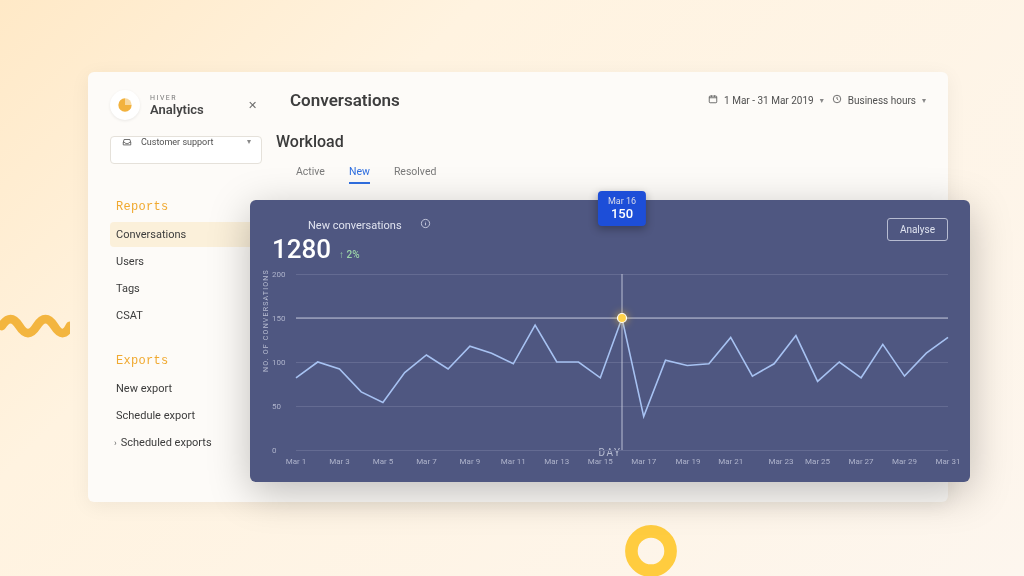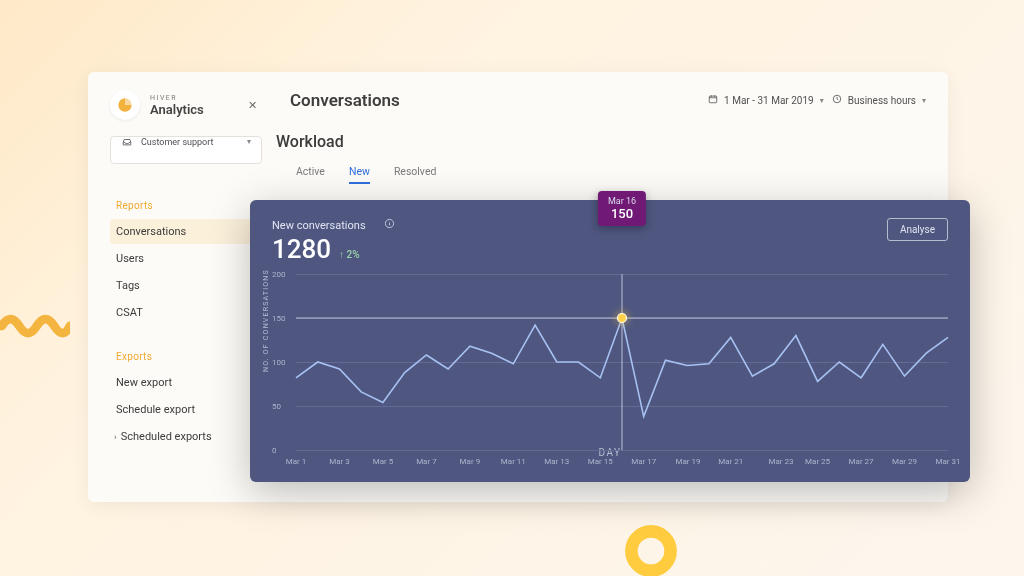--- a/index.html
+++ b/index.html
@@ -20,55 +20,55 @@
   .toolbar-item { font-size: 10px; color: #505050; display: flex; align-items: center; gap: 6px; cursor: pointer; }
   .toolbar-item .chev { font-size: 8px; color: #888; }
 
   .below-brand { margin-top: 16px; display: flex; }
   .left-col { width: 152px; flex-shrink: 0; }
   .select-box { height: 28px; background: #fff; border: 1px solid #e5e1da; border-radius: 4px; display: flex; align-items: flex-start; padding: 0 10px; font-size: 9px; color: #505050; cursor: pointer; }
   .select-box .tray { margin-right: 8px; font-size: 11px; color: #555; }
   .select-box .chev { margin-left: auto; font-size: 8px; color: #888; }
 
   .nav { margin-top: 36px; font-size: 11px; }
-  .nav-heading { color: #f0a930; letter-spacing: 0.3px; font-size: 10px; margin-bottom: 8px; padding-left: 6px; }
+  .nav-heading { color: #f0a930; letter-spacing: 0.3px; font-size: 12px; margin-bottom: 8px; padding-left: 6px; font-family: Liberation Mono, monospace; }
   .nav-item { padding: 6px 6px; color: #3c3c3c; cursor: pointer; border-radius: 4px; margin-bottom: 2px; display: flex; align-items: center; gap: 4px; }
   .nav-item.active { background: #fbf0da; }
   .nav-gap { height: 24px; }
   .nav-item .chevr { font-size: 9px; color: #666; margin-left: -2px; }
 
   .right-col { flex: 1; margin-left: 14px; }
   .section-title { font-size: 16px; color: #3b3b3b; font-weight: 500; margin-top: -4px; }
   .tabs { display: flex; gap: 24px; margin-top: 14px; font-size: 10.5px; padding-left: 20px; }
   .tab { color: #7a7a7a; padding-bottom: 4px; cursor: pointer; }
   .tab.active { color: #2f6fe0; border-bottom: 2px solid #2f6fe0; }
 
   
   .chart-card { position: absolute; top: 200px; left: 250px; width: 720px; height: 282px; background: #4f5781; border-radius: 6px; box-shadow: 0 10px 40px rgba(0,0,0,0.25); padding: 18px 22px 14px 22px; color: #e0e3ef; }
   .chart-head { display: flex; align-items: flex-start; }
-  .chart-head-left .ctitle { font-size: 11px; display: flex; align-items: center; gap: 18px; }
+  .chart-head-left .ctitle { font-size: 11px; display: flex; align-items: center; gap: 18px; margin-left: 36px; }
   .chart-head-left .metric { font-size: 26px; font-weight: 500; color: #fff; margin-top: 2px; display: flex; align-items: baseline; gap: 8px; }
   .delta { font-size: 10px; color: #9bd3a8; }
   .analyse { margin-left: auto; border: 1px solid #b7bcd1; color: #dfe3ef; font-size: 10px; padding: 5px 12px; border-radius: 3px; cursor: pointer; background: transparent; }
 
   .plot-wrap { position: absolute; top: 74px; left: 46px; right: 22px; bottom: 32px; }
   .ylabel { position: absolute; left: -30px; top: 50%; transform: rotate(-90deg) translateY(-50%); transform-origin: left center; font-size: 7px; letter-spacing: 1.2px; color: #b8bdd2; white-space: nowrap; }
   .xlabel-outer { position: absolute; bottom: 24px; left: 50%; transform: translateX(-50%); font-size: 10px; letter-spacing: 1.5px; color: #b8bdd2; }
 
   .plot { position: absolute; inset: 0; }
   .grid-line { position: absolute; left: 0; right: 0; height: 1px; background: #646b92; }
   .y-tick { position: absolute; left: -24px; font-size: 8px; color: #aeb3cb; transform: translateY(-50%); }
   .x-tick { position: absolute; bottom: -16px; font-size: 8px; color: #aeb3cb; transform: translateX(-50%); white-space: nowrap; }
 
   svg.linepath { position: absolute; inset: 0; width: 100%; height: 100%; overflow: visible; }
   .series-line { fill: none; stroke: #a7c2f2; stroke-width: 1.6; }
   .cross-line { stroke: #d7daea; stroke-width: 0.8; }
   .marker { fill: #ffd24a; stroke: #fff; stroke-width: 1.2; filter: drop-shadow(0 0 4px rgba(255,200,40,0.7)); }
 
-  .tooltip { position: absolute; background: #701a75; border-radius: 4px; padding: 5px 10px; font-size: 9px; color: #d7daea; text-align: center; transform: translate(-50%, -100%); box-shadow: 0 3px 8px rgba(0,0,0,0.3); }
+  .tooltip { position: absolute; background: #1d4ed8; border-radius: 4px; padding: 5px 10px; font-size: 9px; color: #d7daea; text-align: center; transform: translate(-50%, -100%); box-shadow: 0 3px 8px rgba(0,0,0,0.3); }
   .tooltip .tval { font-size: 13px; color: #fff; font-weight: 500; }
 
   
   .deco1 { position: absolute; top: 306px; left: 0px; width: 70px; height: 40px; }
   .deco2 { position: absolute; bottom: -10px; right: 32%; width: 90px; height: 70px; }
 </style>
 </head>
 <body>
 
 <svg class="deco1" viewBox="0 0 80 40">

